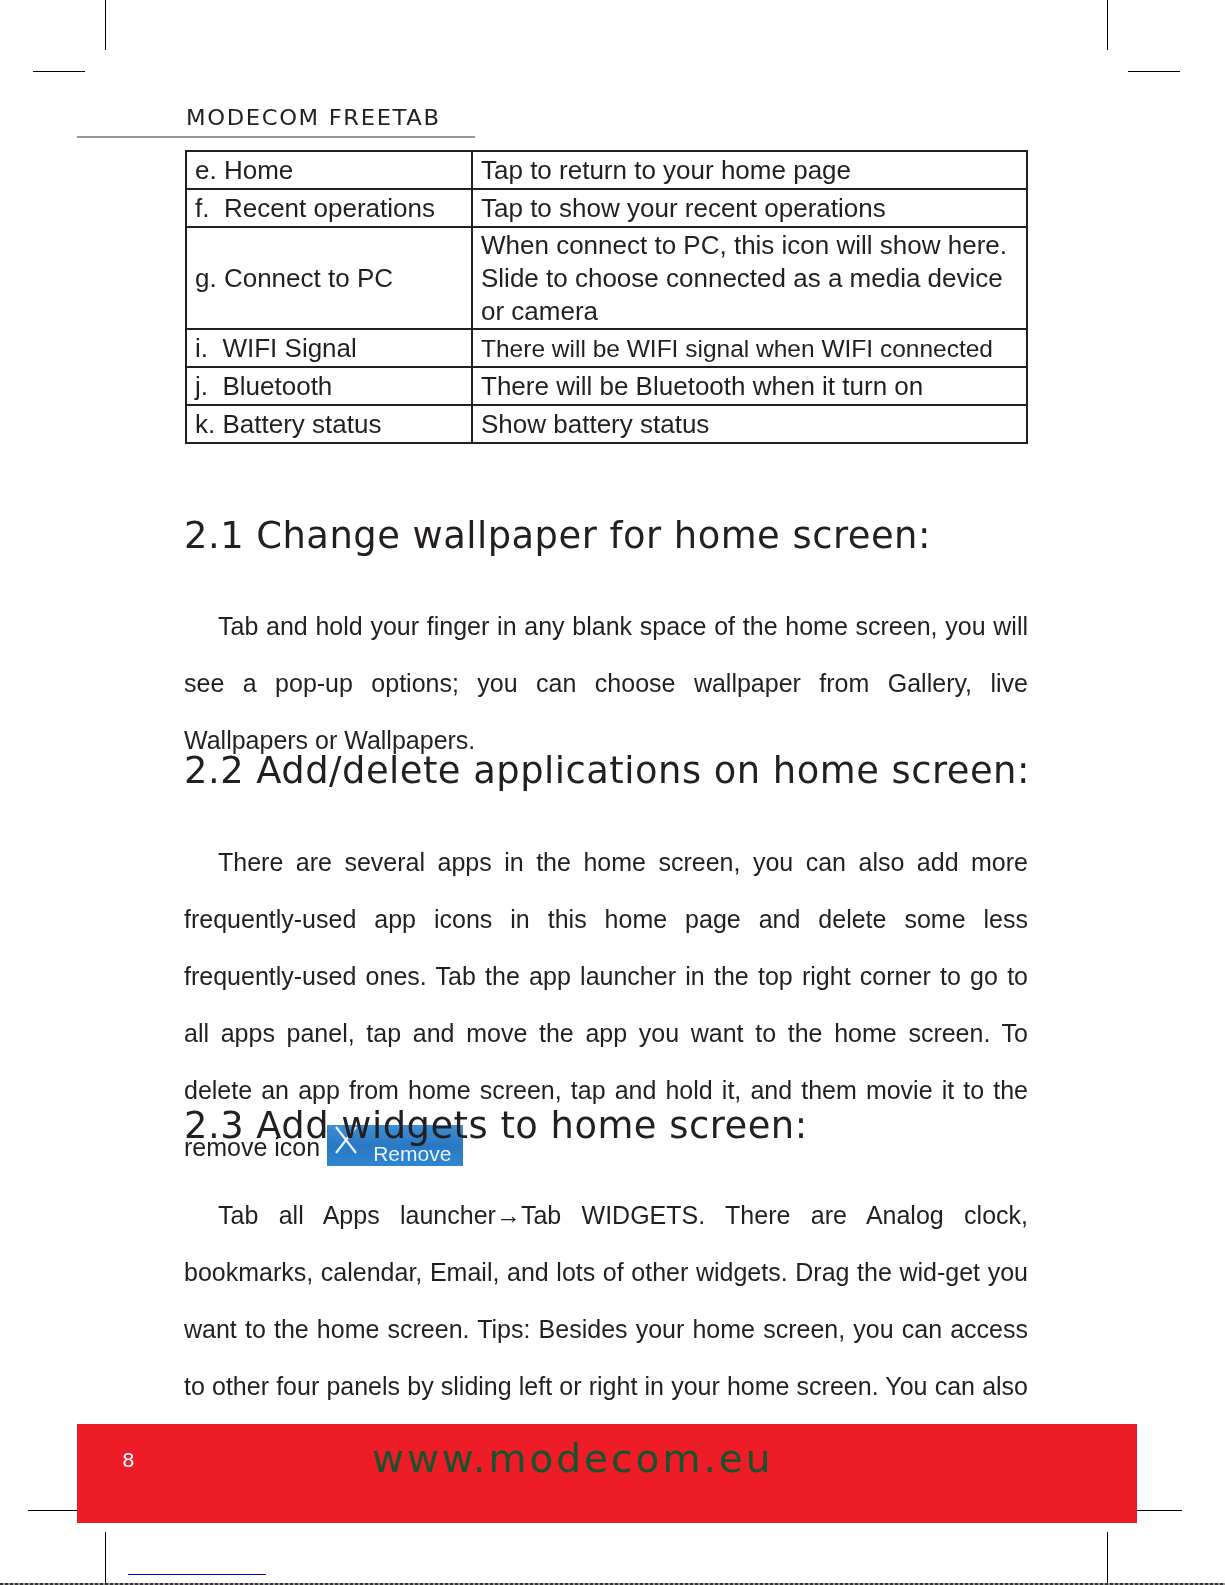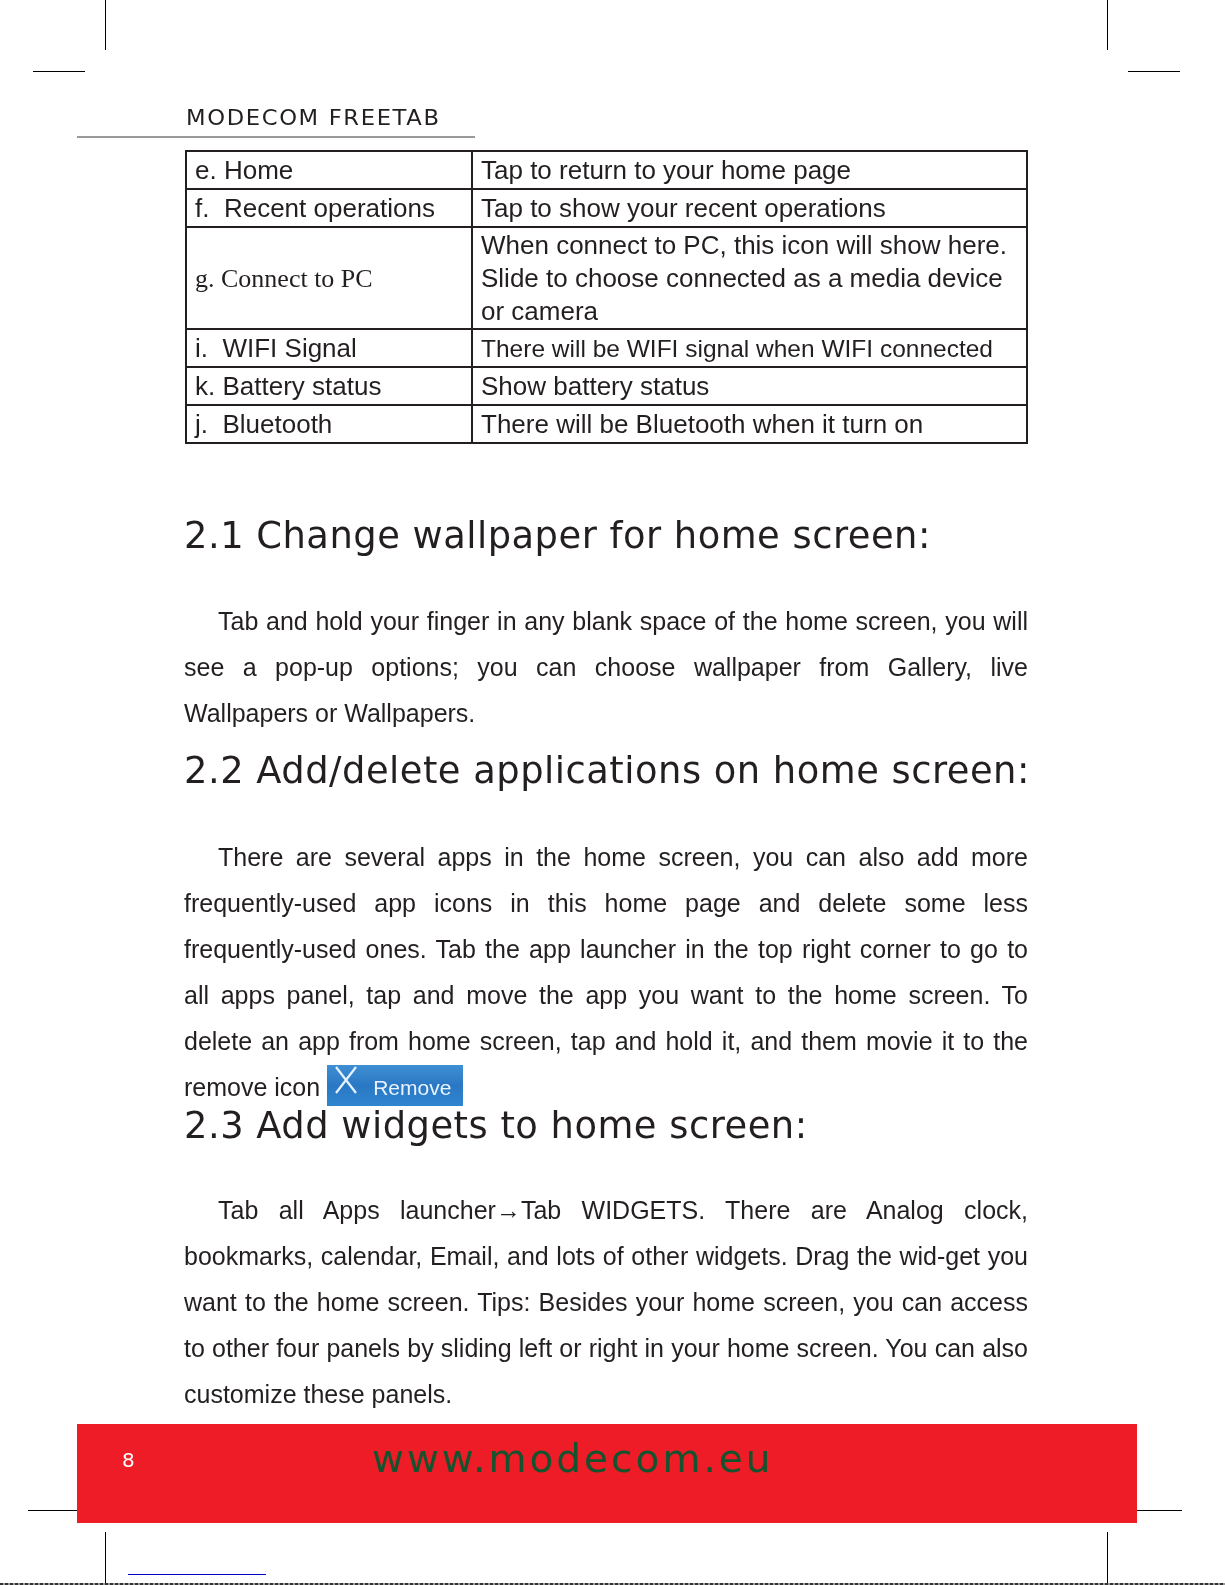--- a/index.html
+++ b/index.html
@@ -19,21 +19,21 @@
     table.legend { position: absolute; left: 185px; top: 150px; width: 843px;
       border-collapse: collapse; font-size: 26px; padding-left: 28px; }
     table.legend td { border: 2px solid #231f20; padding: 0 8px; vertical-align: middle;
       line-height: 33px; height: 36px; }
     table.legend td.c1 { width: 268px; }
     table.legend td.small { font-size: 24.5px; }
 
     .section-title { position: absolute; left: 184px; font-family: "DejaVu Sans", sans-serif;
       font-size: 38px; font-weight: normal; color: #231f20; letter-spacing: 0.5px; margin: 0;
       transform: scaleX(0.97); transform-origin: left top; }
-    .para { position: absolute; left: 184px; width: 844px; font-size: 25px; line-height: 46px;
+    .para { position: absolute; left: 184px; width: 844px; font-size: 25px; line-height: 57px;
       text-align: justify; margin: 0; text-indent: 34px; }
 
     .remove-btn { display: inline-flex; vertical-align: middle;
       width: 136px; height: 41px; margin-top: -8px;
       background: linear-gradient(180deg, #3f8fd3 0%, #2a78c4 50%, #2f86cf 100%);
       color: #e8f3ff; font-size: 21px; box-sizing: border-box; padding-left: 6px; gap: 14px; }
     .remove-btn svg { width: 26px; height: 30px; }
 
     .footer-bar { position: absolute; left: 77px; top: 1424px; width: 1060px; height: 99px; background: #ed1c27; }
     .page-num { position: absolute; left: 122px; top: 1448px; color: #fff; font-size: 20px;
@@ -63,34 +63,34 @@
   <tbody>
     <tr>
       <td class="c1">e. Home</td>
       <td>Tap to return to your home page</td>
     </tr>
     <tr>
       <td class="c1" style="white-space:pre;margin-top:25px;">f.  Recent operations</td>
       <td>Tap to show your recent operations</td>
     </tr>
     <tr>
-      <td class="c1" style="height:100px;font-family:Liberation Serif, serif;">g. Connect to PC</td>
+      <td class="c1" style="height:100px;">g. Connect to PC</td>
       <td>When connect to PC, this icon will show here. Slide to choose connected as a media device or camera</td>
     </tr>
     <tr>
       <td class="c1" style="white-space:pre;margin-top:44px;">i.  WIFI Signal</td>
       <td class="small">There will be WIFI signal when WIFI connected</td>
     </tr>
     <tr>
+      <td class="c1" style="white-space:pre;">j.  Bluetooth</td>
+      <td>There will be Bluetooth when it turn on</td>
+    </tr>
+    <tr>
       <td class="c1">k. Battery status</td>
       <td>Show battery status</td>
-    </tr>
-    <tr>
-      <td class="c1" style="white-space:pre;">j.  Bluetooth</td>
-      <td>There will be Bluetooth when it turn on</td>
     </tr>
   </tbody>
 </table>
 
 <h2 class="section-title" style="top:513px;">2.1 Change wallpaper for home screen:</h2>
 <p class="para" style="top:598px;">Tab and hold your finger in any blank space of the home screen, you will see a pop-up options; you can choose wallpaper from Gallery, live Wallpapers or Wallpapers.</p>
 
 <h2 class="section-title" style="top:748px;">2.2 Add/delete applications on home screen:</h2>
 <p class="para" style="top:834px;"><span>There are several apps in the home screen, you can also add more frequently-used app icons in this home page and delete some less frequently-used ones. Tab the app launcher in the top right corner to go to all apps panel, tap and move the app you want to the home screen. To delete an app from home screen, tap and hold it, and them movie it to the remove icon</span> <span class="remove-btn" style="text-indent:0;">
       <svg viewBox="0 0 26 30">

